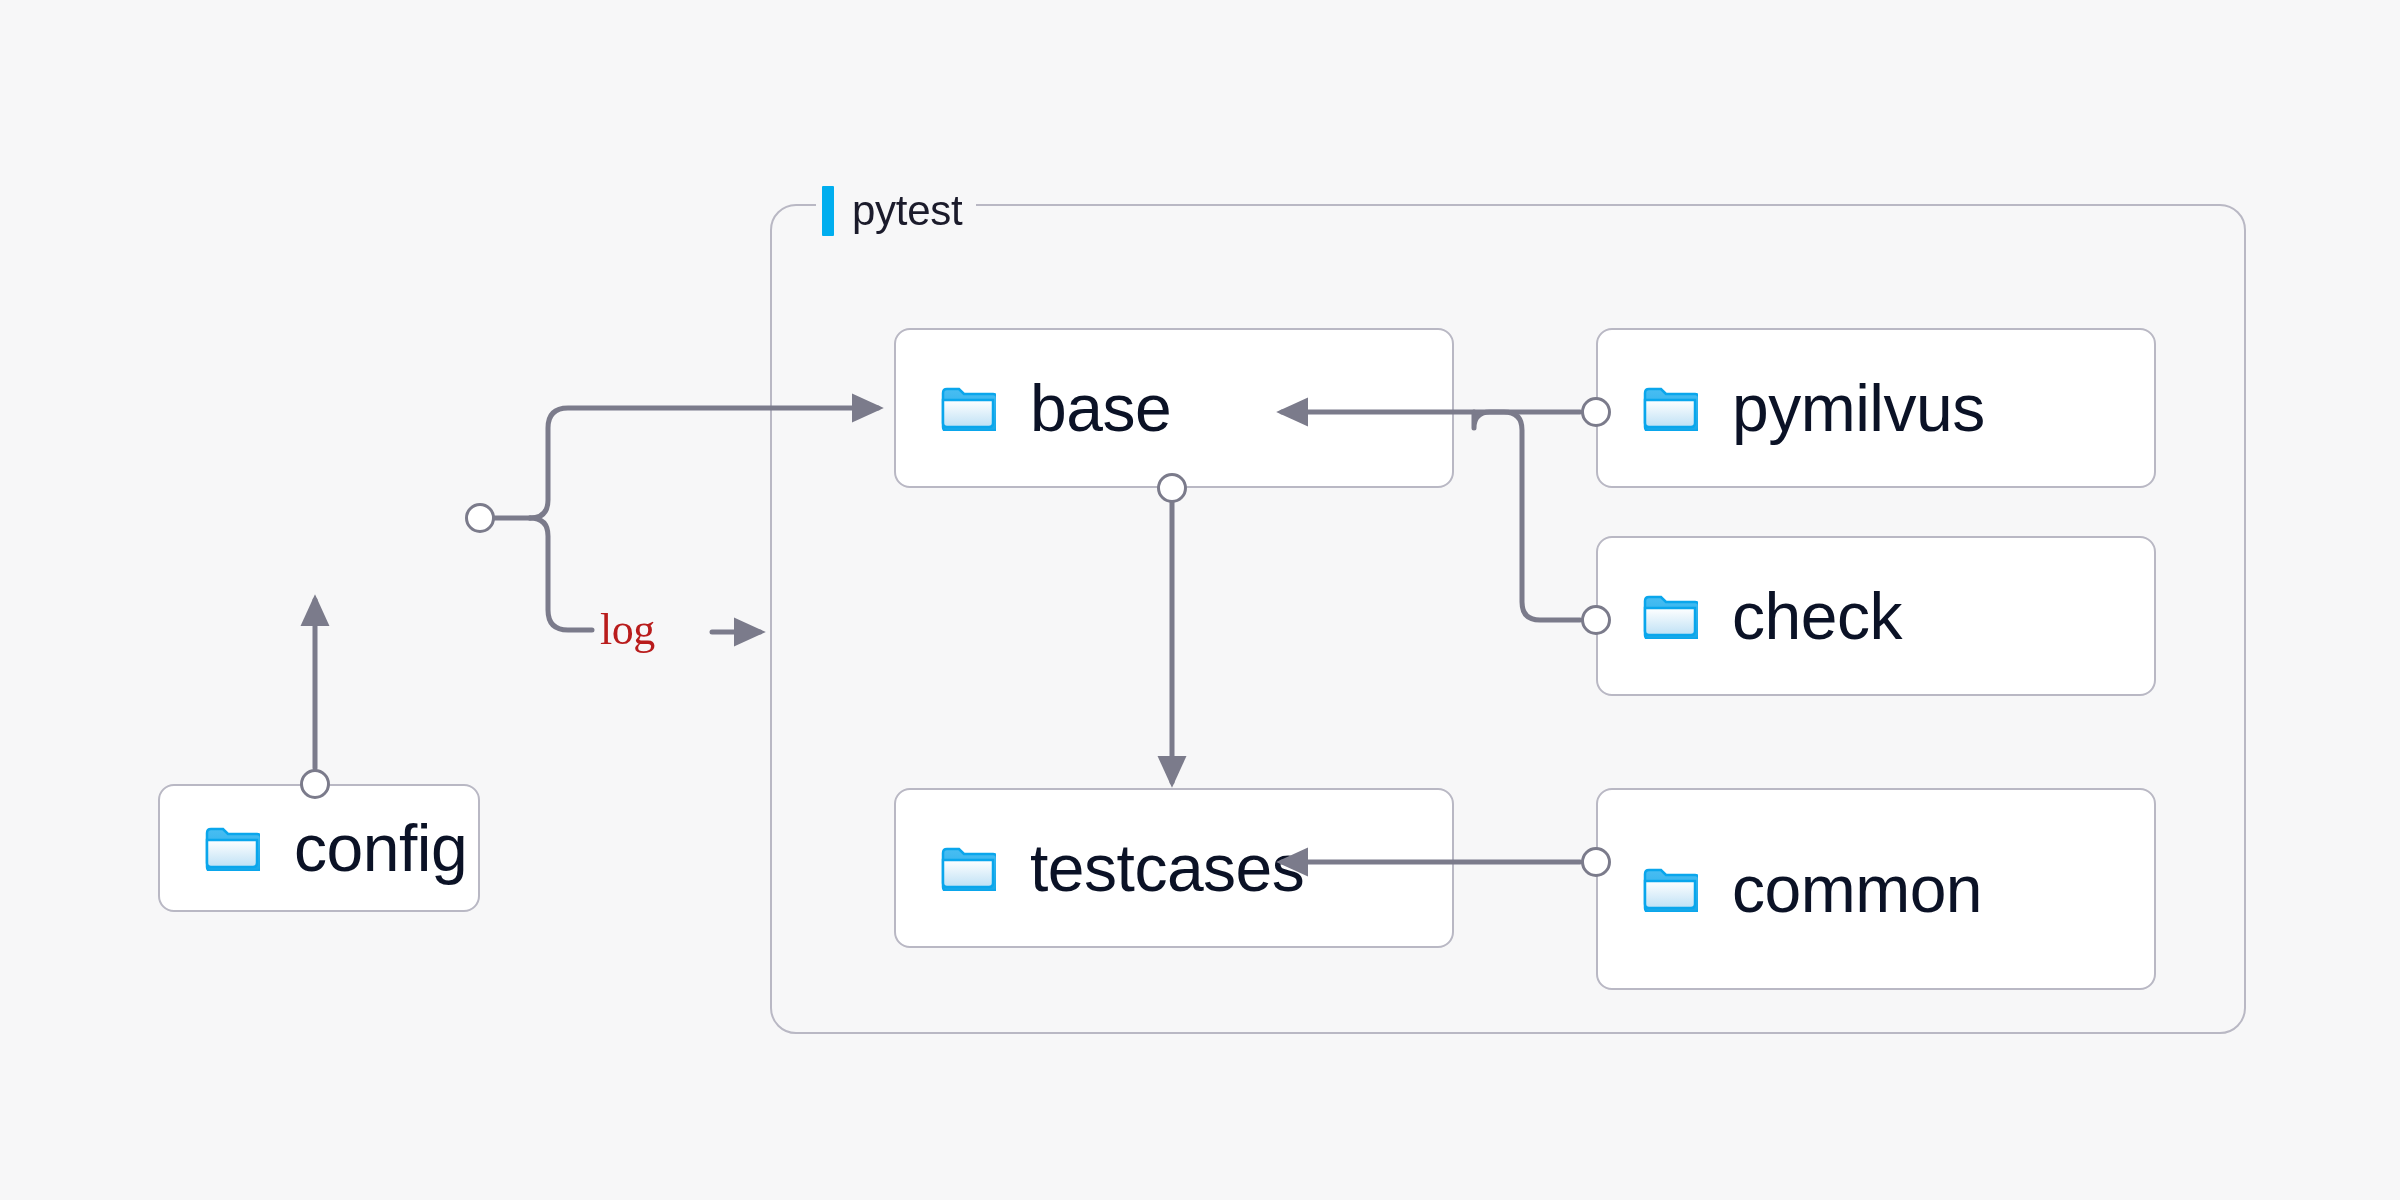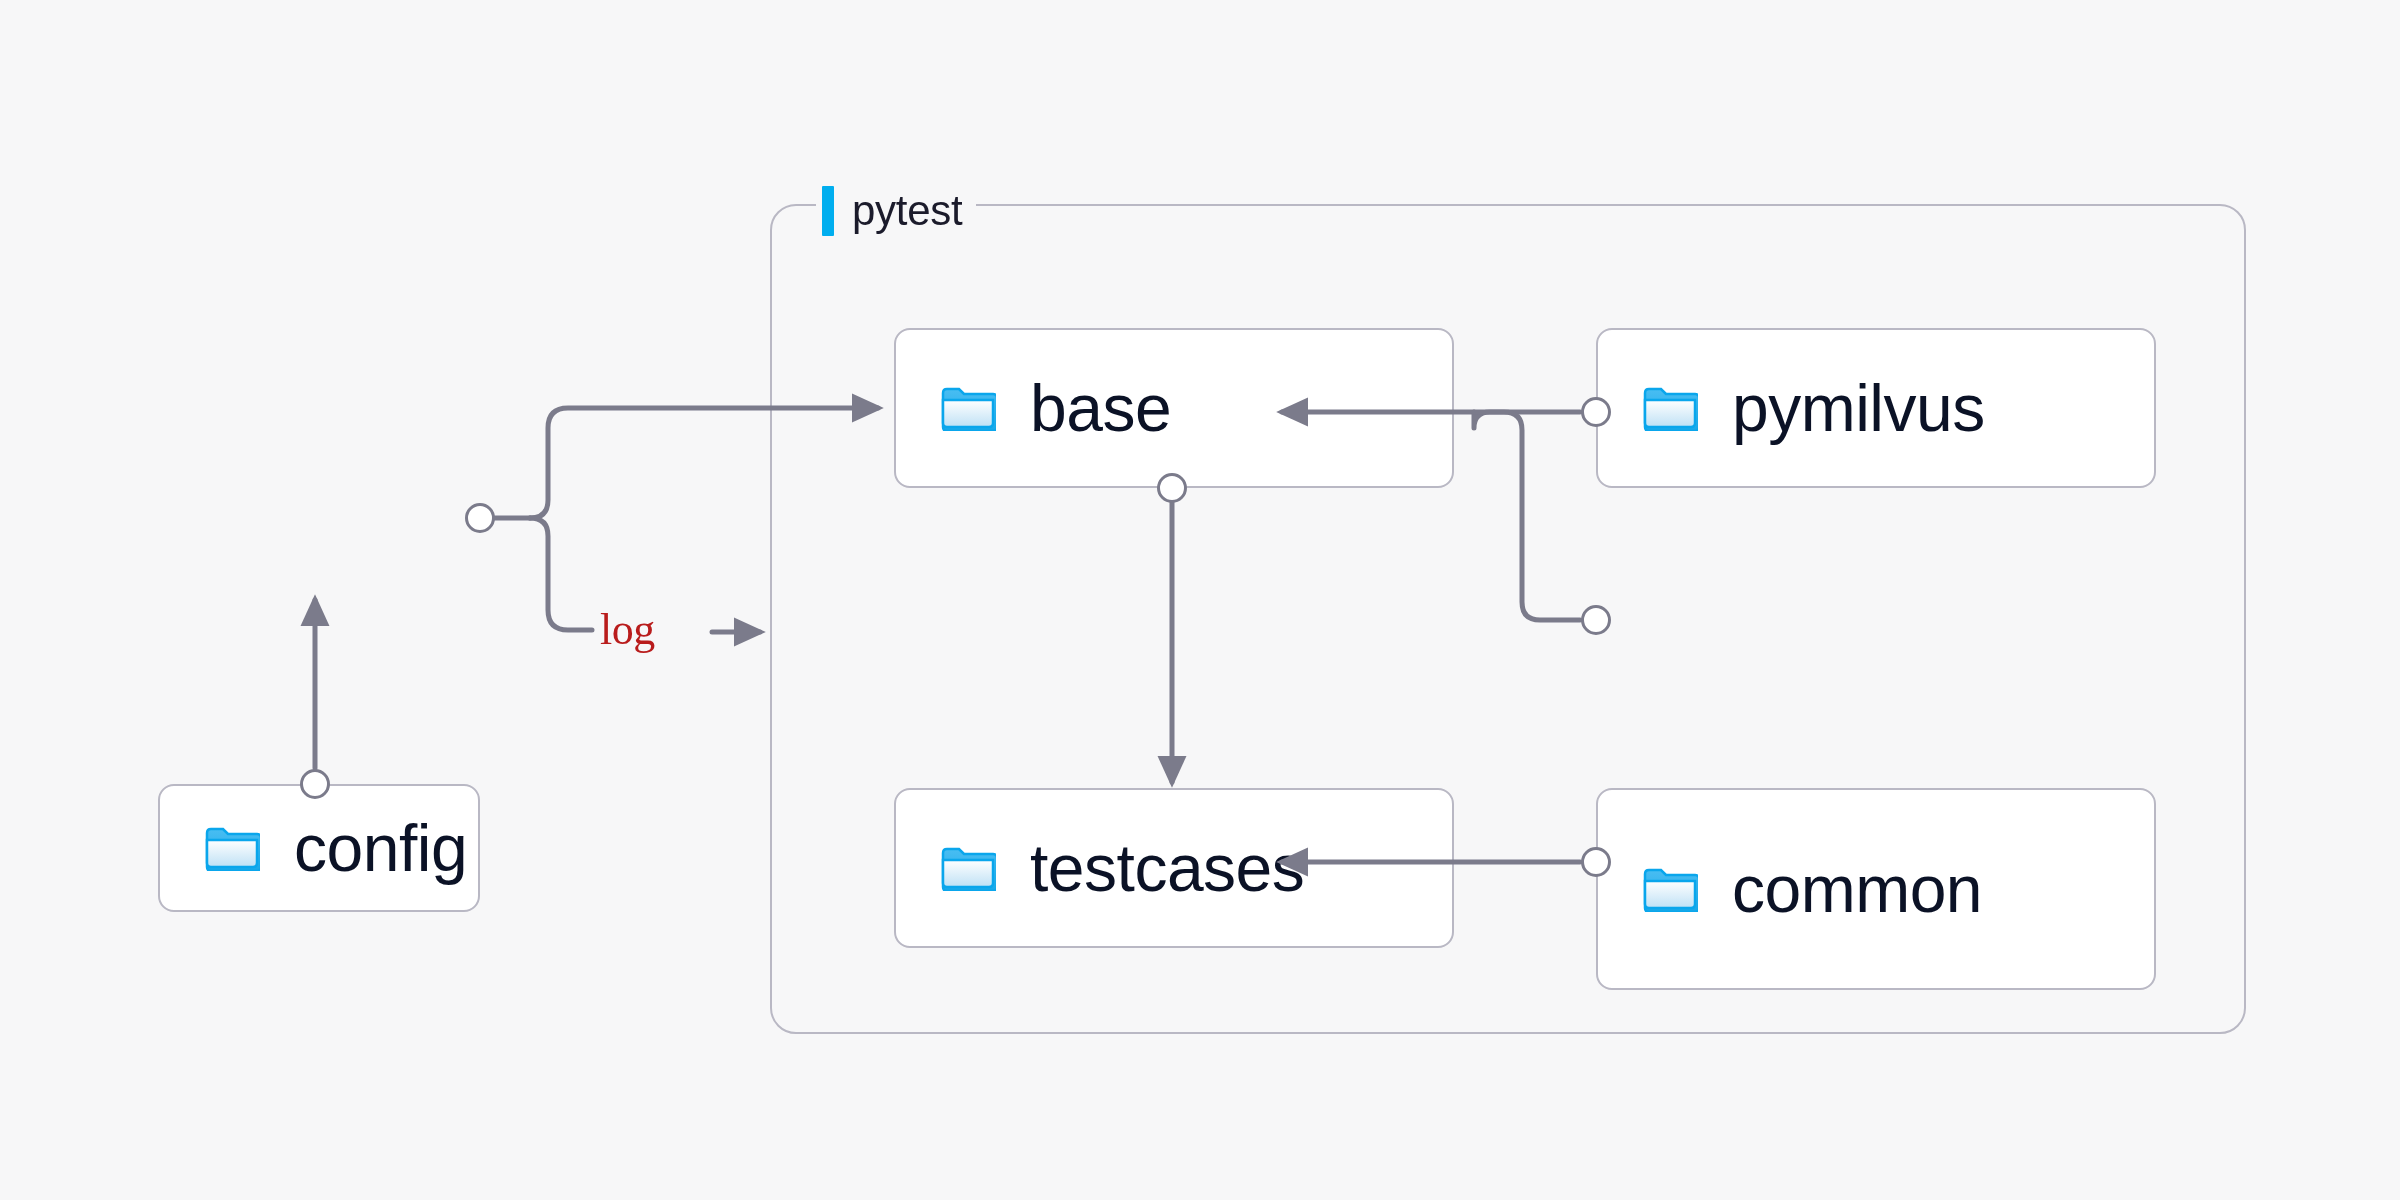--- a/index.html
+++ b/index.html
@@ -157,20 +157,27 @@
 
   <div class="node" style="left:1596px; top:328px; width:560px; height:160px;">
     <svg class="folder-icon" viewBox="0 0 56 46">
       <path d="M3 8 q0-4 4-4 h12 l5 5 h29 q4 0 4 4 v29 q0 4-4 4 H7 q-4 0-4-4 z" fill="url(#folderTab)" stroke="#0aa6ec" stroke-width="2.5"></path>
       <path d="M3 15 h50 v23 q0 4-4 4 H7 q-4 0-4-4 z" fill="url(#folderGrad)" stroke="#0aa6ec" stroke-width="2.5"></path>
     </svg>
     <span class="node-label">pymilvus</span>
   </div>
   <div class="handle" style="left:1581px; top:397px;"></div>
 
+  <div class="node" style="left:1596px; top:536px; width:560px; height:160px;">
+    <svg class="folder-icon" viewBox="0 0 56 46">
+      <path d="M3 8 q0-4 4-4 h12 l5 5 h29 q4 0 4 4 v29 q0 4-4 4 H7 q-4 0-4-4 z" fill="url(#folderTab)" stroke="#0aa6ec" stroke-width="2.5"></path>
+      <path d="M3 15 h50 v23 q0 4-4 4 H7 q-4 0-4-4 z" fill="url(#folderGrad)" stroke="#0aa6ec" stroke-width="2.5"></path>
+    </svg>
+    <span class="node-label">check</span>
+  </div>
   <div class="handle" style="left:1581px; top:605px;"></div>
 
   <div class="node" style="left:1596px; top:788px; width:560px; height:202px;">
     <svg class="folder-icon" viewBox="0 0 56 46">
       <path d="M3 8 q0-4 4-4 h12 l5 5 h29 q4 0 4 4 v29 q0 4-4 4 H7 q-4 0-4-4 z" fill="url(#folderTab)" stroke="#0aa6ec" stroke-width="2.5"></path>
       <path d="M3 15 h50 v23 q0 4-4 4 H7 q-4 0-4-4 z" fill="url(#folderGrad)" stroke="#0aa6ec" stroke-width="2.5"></path>
     </svg>
     <span class="node-label">common</span>
   </div>
   <div class="handle" style="left:1581px; top:847px;"></div>

